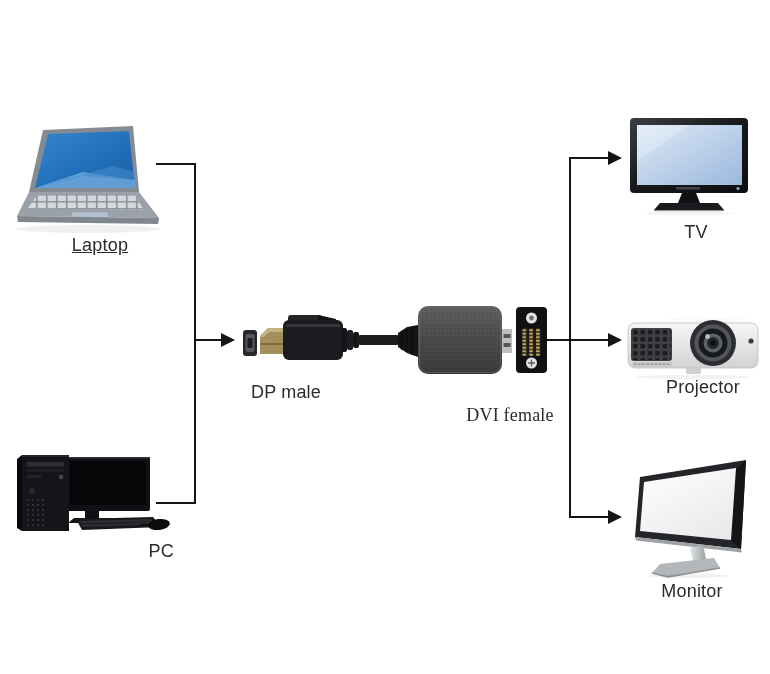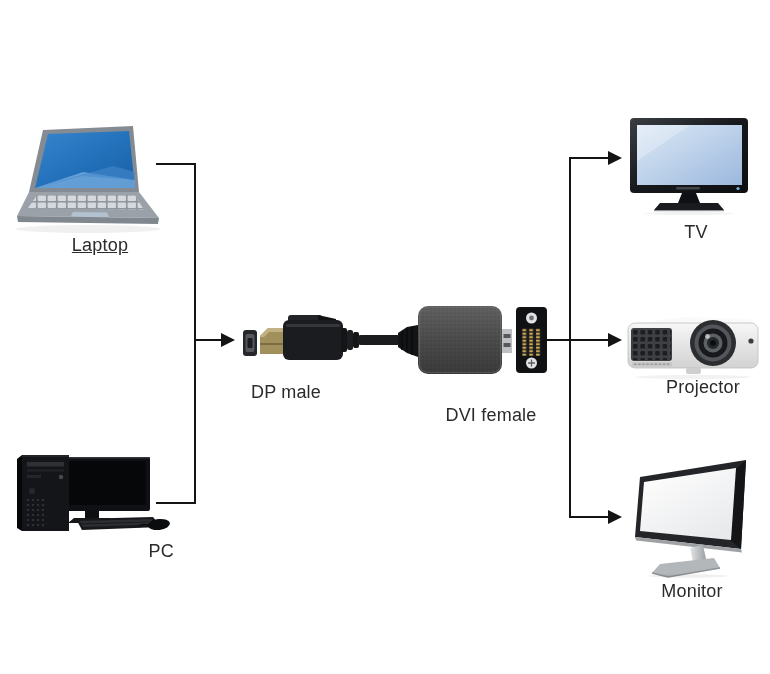--- a/index.html
+++ b/index.html
@@ -137,21 +137,21 @@
         <circle cx="301.5" cy="18" r="5.5" fill="#e2e3e4"></circle>
         <circle cx="301.5" cy="18" r="2.4" fill="#6e7175"></circle>
         <rect x="291.5" y="28.5" width="20" height="27.5" rx="1" fill="#1a1b1e"></rect>
         <rect x="291.5" y="28.5" width="20" height="27.5" fill="url(#dvip)"></rect>
         <circle cx="301.5" cy="63" r="5.5" fill="#e2e3e4"></circle>
         <path d="M298 63 h7 M301.5 59.5 v7" stroke="#5a5d61" stroke-width="1.3"></path>
       </g>
     </svg>
   </div>
   <div class="lbl" style="left:194px;top:382px;margin-left:12px;">DP male</div>
-  <div class="lbl" style="left:411px;top:405px;">DVI female</div>
+  <div class="lbl" style="left:430px;top:405px;font-family:Liberation Serif, serif;">DVI female</div>
 
   <div class="ln" style="left:546px;top:339px;width:25px;height:2px;"></div>
   <div class="ln" style="left:569px;top:157px;width:2px;height:361px;"></div>
   <div class="ln" style="left:569px;top:157px;width:40px;height:2px;"></div>
   <div class="arr" style="left:608px;top:151px;"></div>
   <div class="ln" style="left:569px;top:339px;width:40px;height:2px;"></div>
   <div class="arr" style="left:608px;top:333px;"></div>
   <div class="ln" style="left:569px;top:516px;width:40px;height:2px;"></div>
   <div class="arr" style="left:608px;top:510px;"></div>
 

